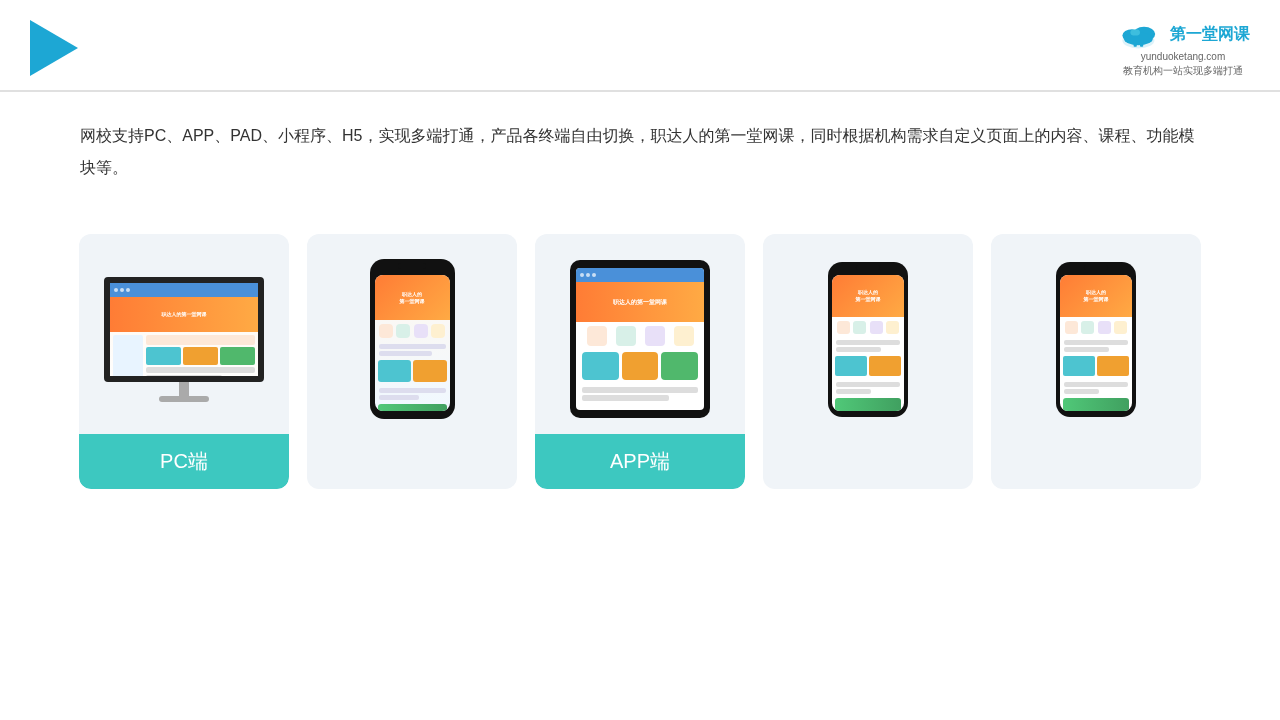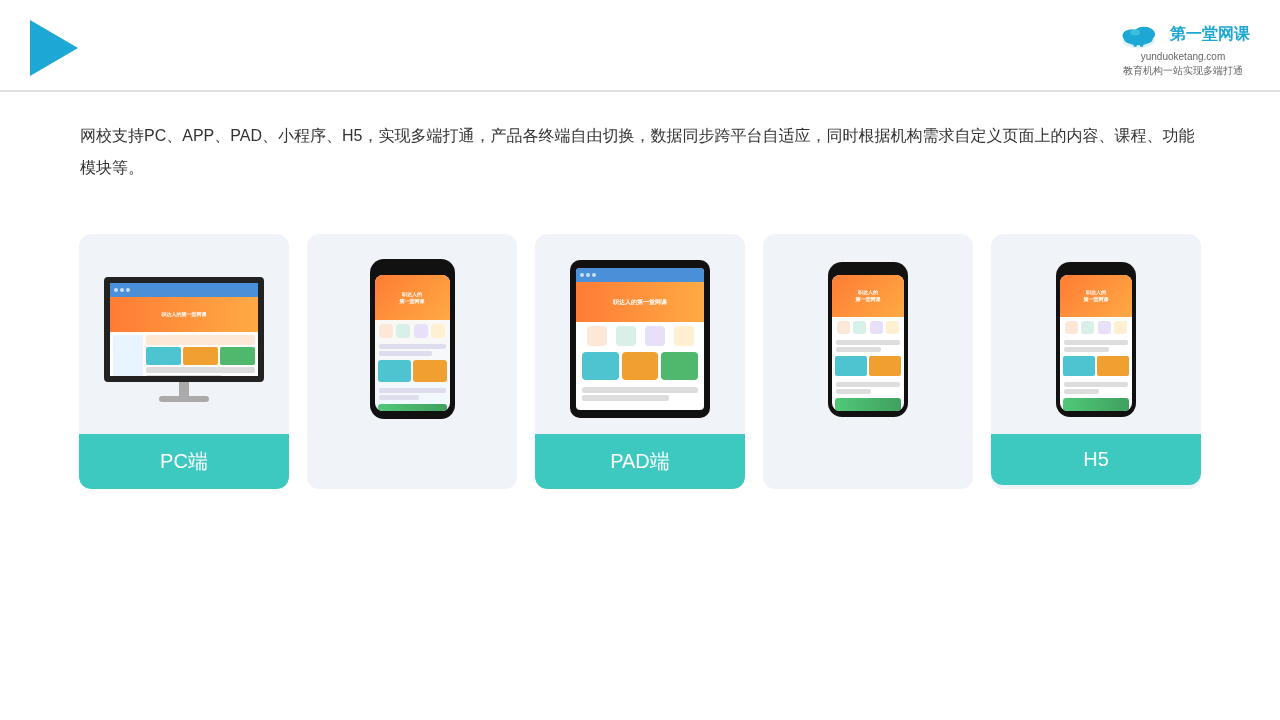--- a/index.html
+++ b/index.html
@@ -376,21 +376,21 @@
     <div>
       <div class="logo-subtitle">yunduoketang.com</div>
       <div class="logo-subtitle">
         <span>教育机构一站</span><span>实现多端打通</span>
       </div>
     </div>
   </div>
 </div>
 
 <div class="description">
-  <p>网校支持PC、APP、PAD、小程序、H5，实现多端打通，产品各终端自由切换，数据同步跨平台自适应，同时根据机构需求自定义页面上的内容、课程、功能模块等。</p>
+  <p>网校支持PC、APP、PAD、小程序、H5，实现多端打通，产品各终端自由切换，职达人的第一堂网课，同时根据机构需求自定义页面上的内容、课程、功能模块等。</p>
 </div>
 
 <div class="cards-container">
 
   <div class="card">
     <div class="card-image-area">
       <div class="monitor">
         <div class="monitor-screen">
           <div class="monitor-topbar">
             <div class="monitor-dot"></div>
@@ -484,21 +484,21 @@
               <div class="pad-card-item" style="background:#50b86c;"></div>
             </div>
             <div style="padding:3px 6px; display:flex; flex-direction:column; gap:2px; margin-top:2px;">
               <div style="height:6px; background:#ddd; border-radius:2px;"></div>
               <div style="height:6px; background:#ddd; border-radius:2px; width:75%;"></div>
             </div>
           </div>
         </div>
       </div>
     </div>
-    <div class="card-label">PAD端</div>
+    <div class="card-label">APP端</div>
   </div>
 
   <div class="card">
     <div class="card-image-area">
       <div class="phone-mini">
         <div class="phone-mini-notch"></div>
         <div class="phone-mini-screen">
           <div style="height:42px; background:linear-gradient(135deg, #ff7c35, #ffaa44); display:flex; align-items:center; justify-content:center; padding:4px;">
             <span style="font-size:5px; color:white; font-weight:bold; text-align:center; line-height:1.4;">职达人的<br>第一堂网课</span>
           </div>
@@ -549,16 +549,15 @@
             <div style="flex:1; height:20px; background:#f0a030; border-radius:2px;"></div>
           </div>
           <div style="padding:2px 4px; margin-top:2px; display:flex; flex-direction:column; gap:2px;">
             <div style="height:5px; background:#ddd; border-radius:2px;"></div>
             <div style="height:5px; background:#ddd; border-radius:2px; width:55%;"></div>
           </div>
           <div style="margin:2px 3px; height:16px; background:linear-gradient(90deg,#50c878,#40a060); border-radius:3px;"></div>
         </div>
       </div>
     </div>
-    <div class="card-label">H5</div>
   </div>
 
 </div>
 
 </body></html>

